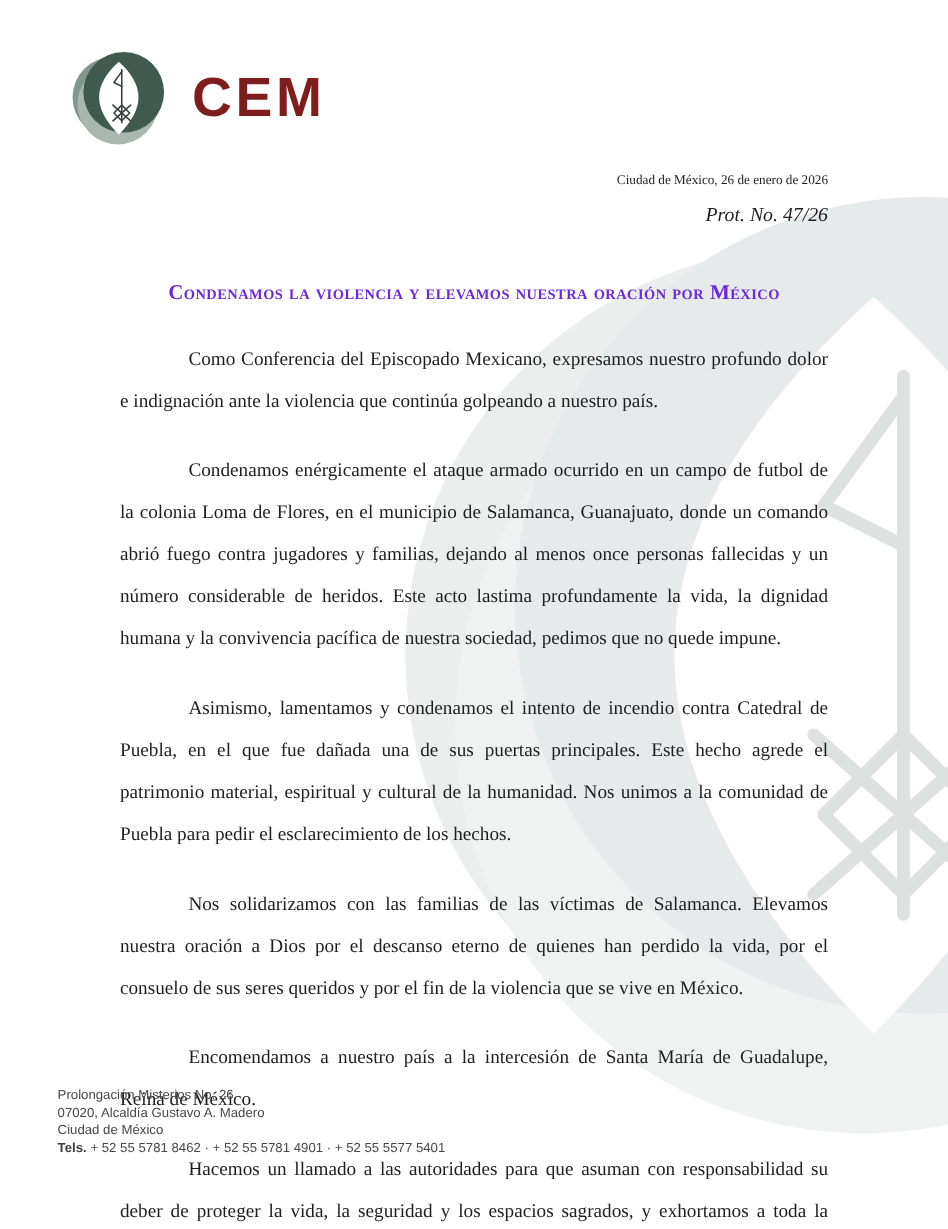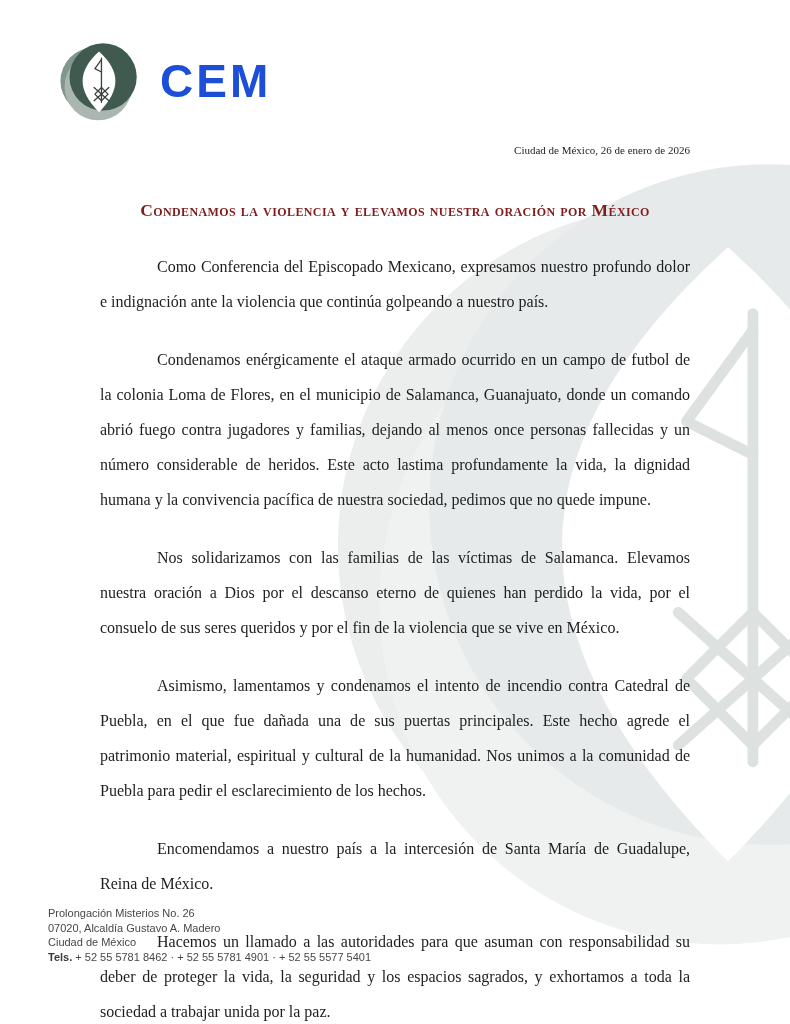--- a/index.html
+++ b/index.html
@@ -19,21 +19,21 @@
     z-index:0;
     pointer-events:none;
   }
   
   .header{position:relative;z-index:1;padding:40px 0 0 58px;}
   .logo{display:flex;align-items:center;gap:20px;}
   .logo-mark{width:82px;height:82px;flex:0 0 auto;}
   .logo-acronym{
     font-family:"Liberation Sans", sans-serif;
     font-weight:700;font-size:46px;line-height:1;
-    color:#1d4ed8;letter-spacing:3px;
+    color:#7f1d1d;letter-spacing:3px;
   }
   .logo-tagline{
     font-family:"Liberation Sans", sans-serif;
     font-size:13.5px;color:#585858;margin-top:3px;letter-spacing:0.2px;
   }
   .logo-tagline .bold{font-weight:700;color:#454545;}
   
   .dateline{
     position:relative;z-index:1;
     text-align:right;margin:22px 100px 0 0;
@@ -44,21 +44,21 @@
     text-align:right;margin:13px 100px 0 0;
     font-size:16.5px;font-style:italic;
   }
   
   .body{position:relative;z-index:1;margin:0 100px;}
   .title{
     text-align:center;
     font-size:17.5px;font-weight:700;
     font-variant:small-caps;
     letter-spacing:0.4px;
-    margin:44px 0 28px 0;color:#7f1d1d;
+    margin:44px 0 28px 0;color:#6d28d9;
   }
   .para{
     margin:0 0 23px 0;
     text-align:justify;
     text-indent:57px;
     font-size:16px;
     line-height:35px;
   }
   
   .signatures{
@@ -111,28 +111,29 @@
           <path d="M62,58 L44,74"></path>
         </g>
       </svg>
       <div class="logo-text">
         <div class="logo-acronym">CEM</div>
       </div>
     </div>
   </header>
 
   <div class="dateline">Ciudad de México, 26 de enero de 2026</div>
+  <div class="protocol">Prot. No. 47/26</div>
 
   <main class="body">
     <h1 class="title">Condenamos la violencia y elevamos nuestra oración por México</h1>
 
     <p class="para">Como Conferencia del Episcopado Mexicano, expresamos nuestro profundo dolor e indignación ante la violencia que continúa golpeando a nuestro país.</p>
     <p class="para">Condenamos enérgicamente el ataque armado ocurrido en un campo de futbol de la colonia Loma de Flores, en el municipio de Salamanca, Guanajuato, donde un comando abrió fuego contra jugadores y familias, dejando al menos once personas fallecidas y un número considerable de heridos. Este acto lastima profundamente la vida, la dignidad humana y la convivencia pacífica de nuestra sociedad, pedimos que no quede impune.</p>
+    <p class="para">Asimismo, lamentamos y condenamos el intento de incendio contra Catedral de Puebla, en el que fue dañada una de sus puertas principales. Este hecho agrede el patrimonio material, espiritual y cultural de la humanidad. Nos unimos a la comunidad de Puebla para pedir el esclarecimiento de los hechos.</p>
     <p class="para">Nos solidarizamos con las familias de las víctimas de Salamanca. Elevamos nuestra oración a Dios por el descanso eterno de quienes han perdido la vida, por el consuelo de sus seres queridos y por el fin de la violencia que se vive en México.</p>
-    <p class="para">Asimismo, lamentamos y condenamos el intento de incendio contra Catedral de Puebla, en el que fue dañada una de sus puertas principales. Este hecho agrede el patrimonio material, espiritual y cultural de la humanidad. Nos unimos a la comunidad de Puebla para pedir el esclarecimiento de los hechos.</p>
     <p class="para">Encomendamos a nuestro país a la intercesión de Santa María de Guadalupe, Reina de México.</p>
     <p class="para">Hacemos un llamado a las autoridades para que asuman con responsabilidad su deber de proteger la vida, la seguridad y los espacios sagrados, y exhortamos a toda la sociedad a trabajar unida por la paz.</p>
 
     <div class="signatures">
       <div class="sig">
         <div class="sig-line">Obispo de Cuernavaca</div>
 
       </div>
       <div class="sig">
         <div class="sig-name">+ María M. Pérez Villarreal</div>

